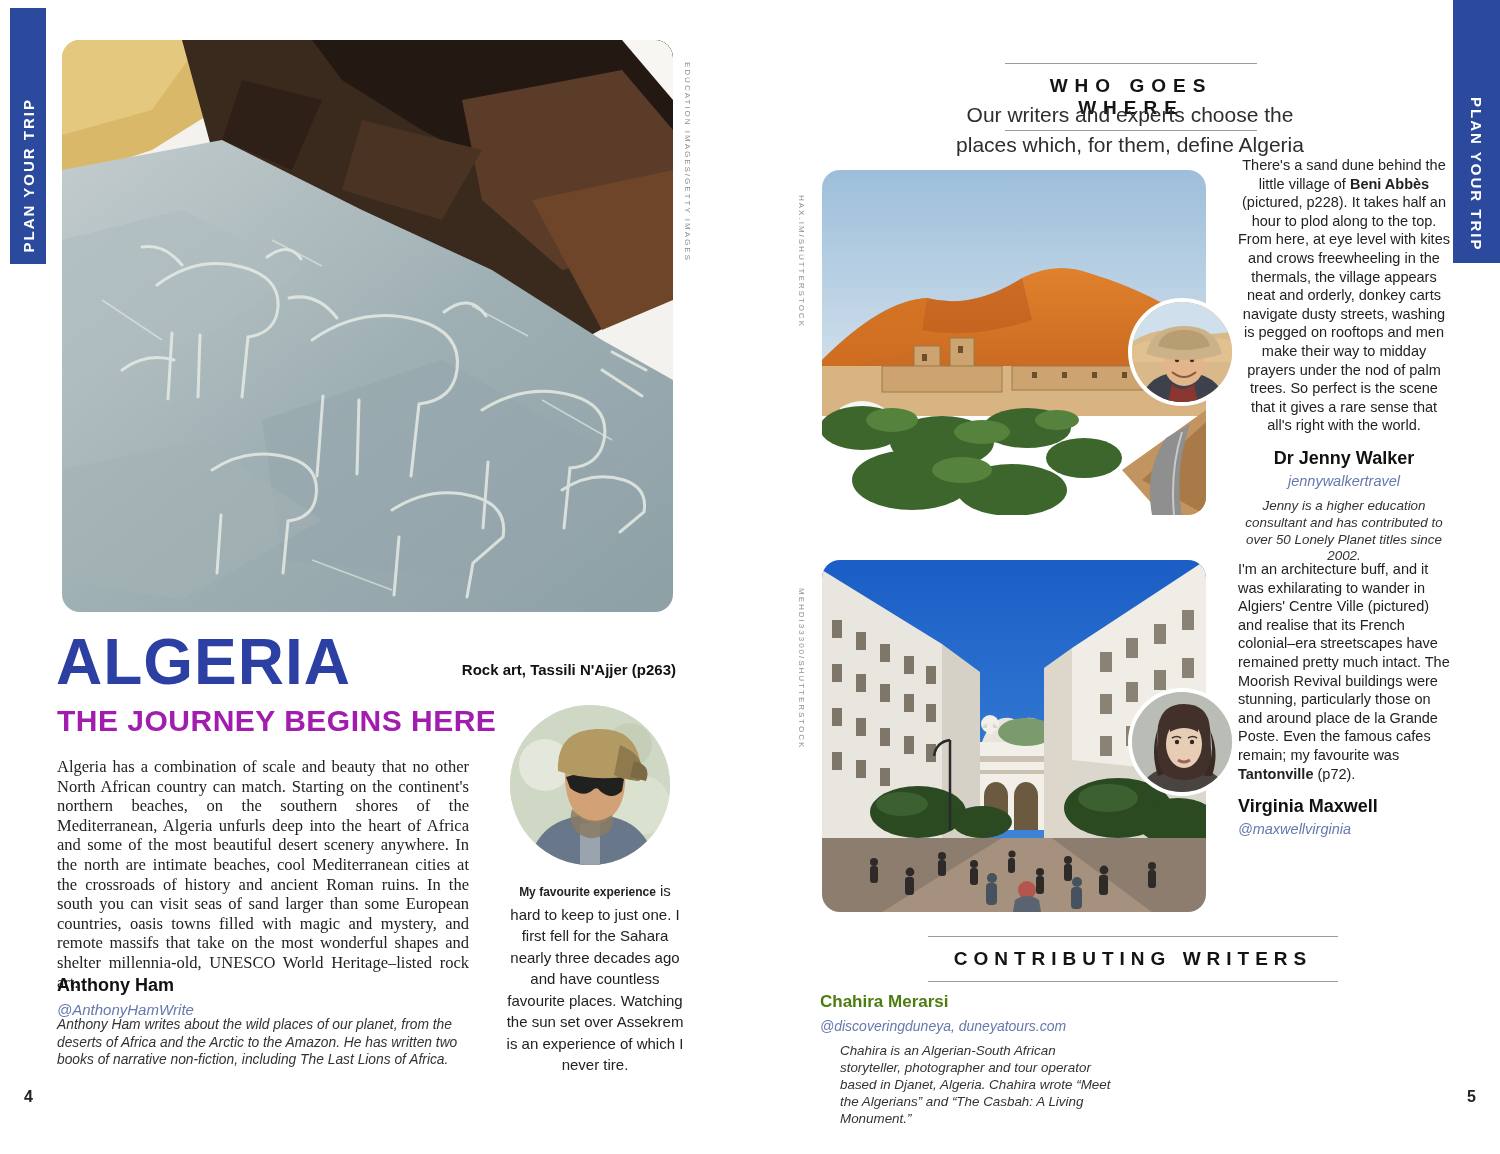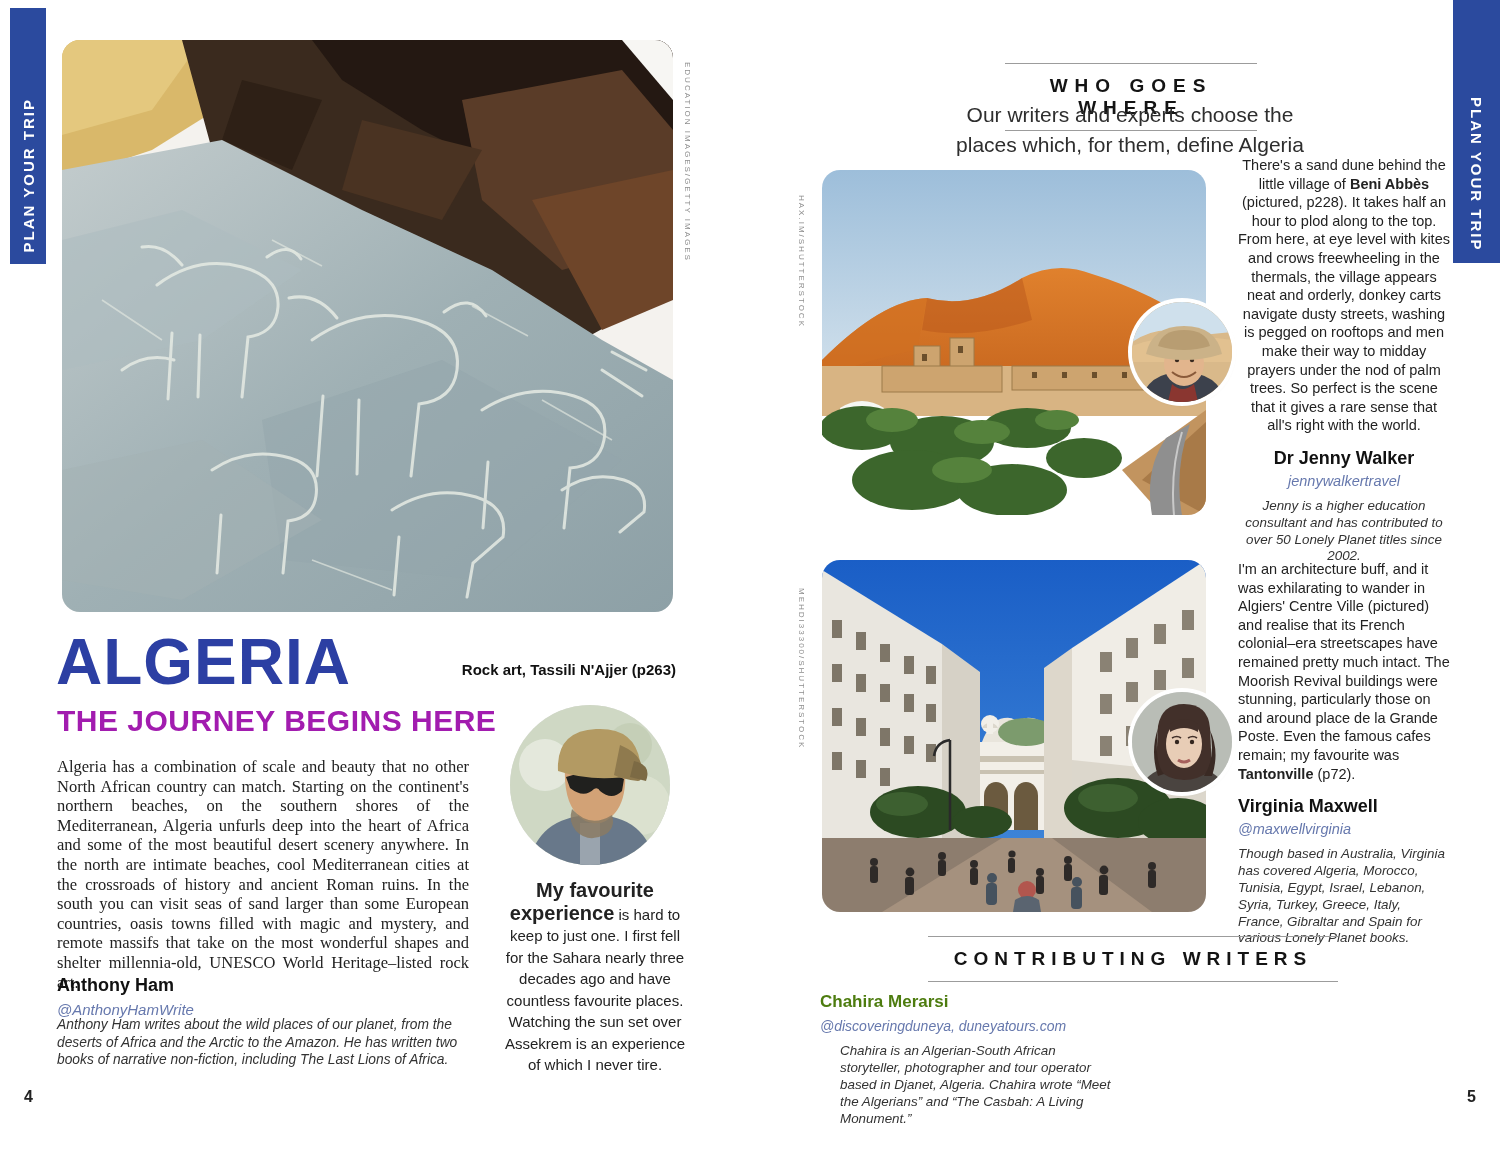--- a/index.html
+++ b/index.html
@@ -30,21 +30,21 @@
          font-size:16.5px;line-height:19.6px;text-align:justify;color:#222;}
   .author-name{position:absolute;left:57px;top:975px;font-size:18px;font-weight:bold;color:#111;}
   .author-handle{position:absolute;left:57px;top:1001px;font-size:15px;font-style:italic;color:var(--handle_blue,#6678ad);}
   .author-bio{position:absolute;left:57px;top:1016px;width:435px;font-size:13.8px;font-style:italic;
               line-height:17.5px;color:#333;}
   .portrait{position:absolute;border-radius:50%;overflow:hidden;background:#ddd;}
   .portrait svg{display:block;width:100%;height:100%;}
   .portrait-ring{box-shadow:0 0 0 4px #fff,0 1px 4px rgba(0,0,0,.25);}
   .fav{position:absolute;left:503px;top:880px;width:184px;text-align:center;
        font-size:15px;line-height:21.5px;color:#222;}
-  .fav b{font-size:20px;}
+  .fav b{font-size:12px;}
   .pagenum{position:absolute;font-size:16px;font-weight:bold;color:#222;}
   #pagenum-left{left:24px;top:1088px;}
   #pagenum-right{right:24px;top:1088px;}
 
   
   .ruled-head{position:absolute;text-align:center;border-top:1.5px solid #9c9c9c;
               border-bottom:1.5px solid #9c9c9c;padding:11px 0;font-weight:bold;color:#141414;}
   #who-head{left:1005px;top:40px;width:252px;font-size:19px;letter-spacing:7px;margin-top:23px;}
   #contrib-head{left:928px;top:936px;width:410px;font-size:19px;letter-spacing:6px;}
   .who-intro{position:absolute;left:940px;top:100px;width:380px;text-align:center;
@@ -395,21 +395,20 @@
       <path d="M78,38 Q84,66 72,84 L80,84 Q88,60 78,38 Z" fill="#3a2a24"></path>
     </svg>
   </div>
 
   <div class="entry" id="entry-2">
     <p style="margin:0;">
       <span>I'm an architecture buff, and it was exhilarating to wander in Algiers' Centre Ville (pictured) and realise that its  French colonial–era streetscapes have remained pretty much intact. The Moorish Revival buildings were stunning, particularly those on and around place de la Grande Poste. Even the famous cafes remain; my favourite was </span><b>Tantonville</b><span> (p72).</span>
     </p>
     <div class="e-name">Virginia Maxwell</div>
     <div class="e-handle">@maxwellvirginia</div>
-    <div class="e-bio">Though based in Australia, Virginia has covered Algeria, Morocco, Tunisia, Egypt, Israel, Lebanon, Syria, Turkey, Greece, Italy, France, Gibraltar and Spain for various Lonely Planet books.</div>
   </div>
 
   <div class="ruled-head" id="contrib-head">CONTRIBUTING WRITERS</div>
 
   <div class="writer" id="writer-1">
     <div class="w-name">Chahira Merarsi</div>
     <div class="w-handle">@discoveringduneya, duneyatours.com</div>
     <div class="w-bio">Chahira is an Algerian-South African storyteller, photographer and tour operator based in Djanet, Algeria. Chahira wrote “Meet the Algerians” and “The Casbah: A Living Monument.”</div>
   </div>
 

